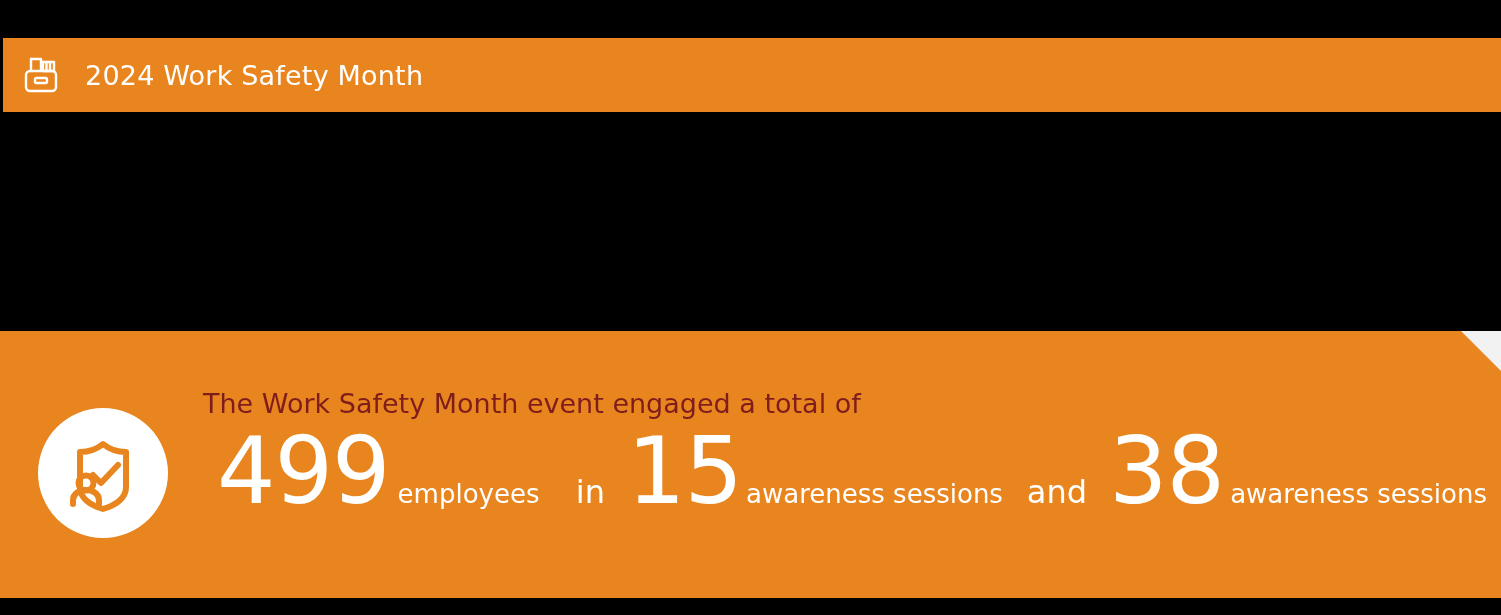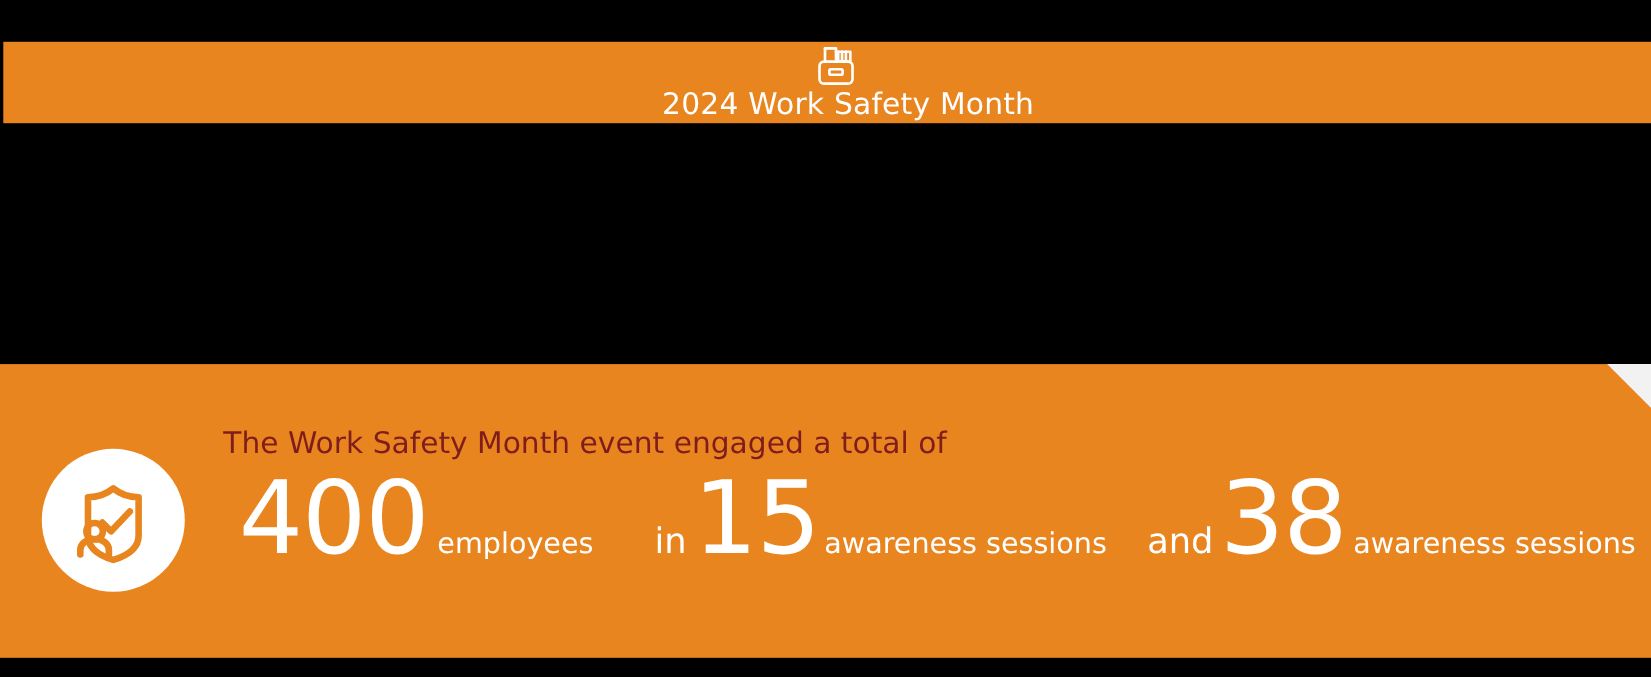--- a/index.html
+++ b/index.html
@@ -20,21 +20,20 @@
   #header-bar {
     position: absolute;
     left: 3px;
     top: 38px;
     width: 1498px;
     height: 74px;
     background: var(--orange, #E9851F);
     display: flex;
     align-items: center;
     padding-left: 16px;
-    flex-direction: column;
   }
 
   #header-icon {
     width: 44px;
     height: 44px;
     flex: 0 0 44px;
     display: block;
   }
 
   #header-title {
@@ -127,20 +126,21 @@
     font-size: 32px;
     font-weight: 400;
     margin-right: 6px;
   }
 
   .metric-number {
     font-size: 92px;
     font-weight: 400;
     line-height: 0.85;
     letter-spacing: -1px;
+    margin-left: 16px;
   }
 
   .metric-label {
     font-size: 26px;
     font-weight: 400;
     margin-left: 8px;
   }
 
   .metric-gap-wide { width: 88px; }
   .metric-gap-mid  { width: 58px; }
@@ -192,21 +192,21 @@
       </svg>
     </div>
 
     <div id="stats-text">
 
       <div id="headline">The Work Safety Month event engaged a total of</div>
 
       <div id="metrics-row">
 
         <div class="metric" id="metric-employees">
-          <span class="metric-number">400</span>
+          <span class="metric-number">499</span>
           <span class="metric-label">employees</span>
         </div>
 
         <div class="metric-gap-wide"></div>
 
         <div class="metric" id="metric-awareness">
           <span class="metric-prefix">in</span>
           <span class="metric-number">15</span>
           <span class="metric-label">awareness sessions</span>
         </div>

